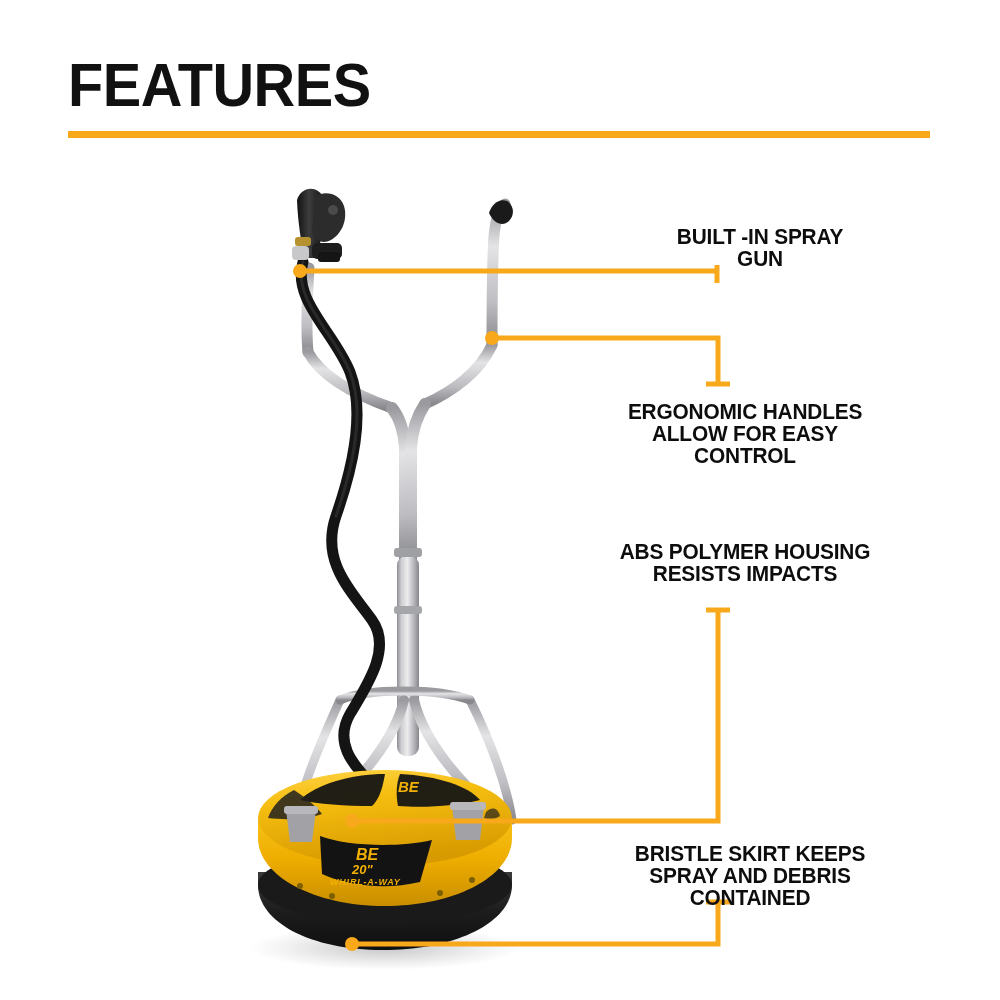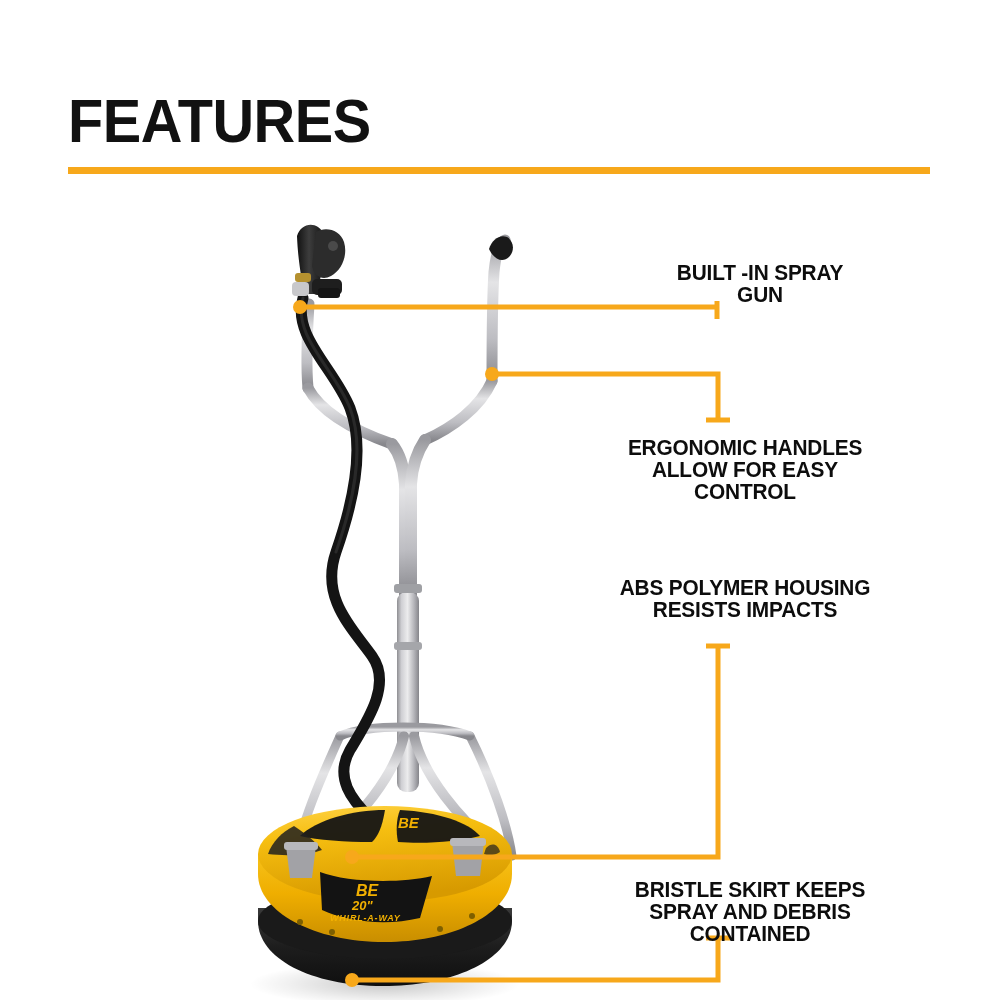--- a/index.html
+++ b/index.html
@@ -3,21 +3,21 @@
 <meta charset="utf-8">
 <style>
   html,body{margin:0;padding:0;}
   body{
     width:1000px;height:1000px;
     background:#ffffff;
     font-family:"Liberation Sans", sans-serif;
     overflow:hidden;
     position:relative;
   }
-  #stage{position:absolute;left:0;top:0;width:1000px;height:876px;margin-top:36px;}
+  #stage{position:absolute;left:0;top:0;width:1000px;height:876px;}
 
   
   .page-title{
     position:absolute;left:68px;top:54px;
     font-size:62px;
     font-weight:bold;
     letter-spacing:-0.5px;
     color:#111111;
     line-height:1;
     transform:scaleX(0.93);

